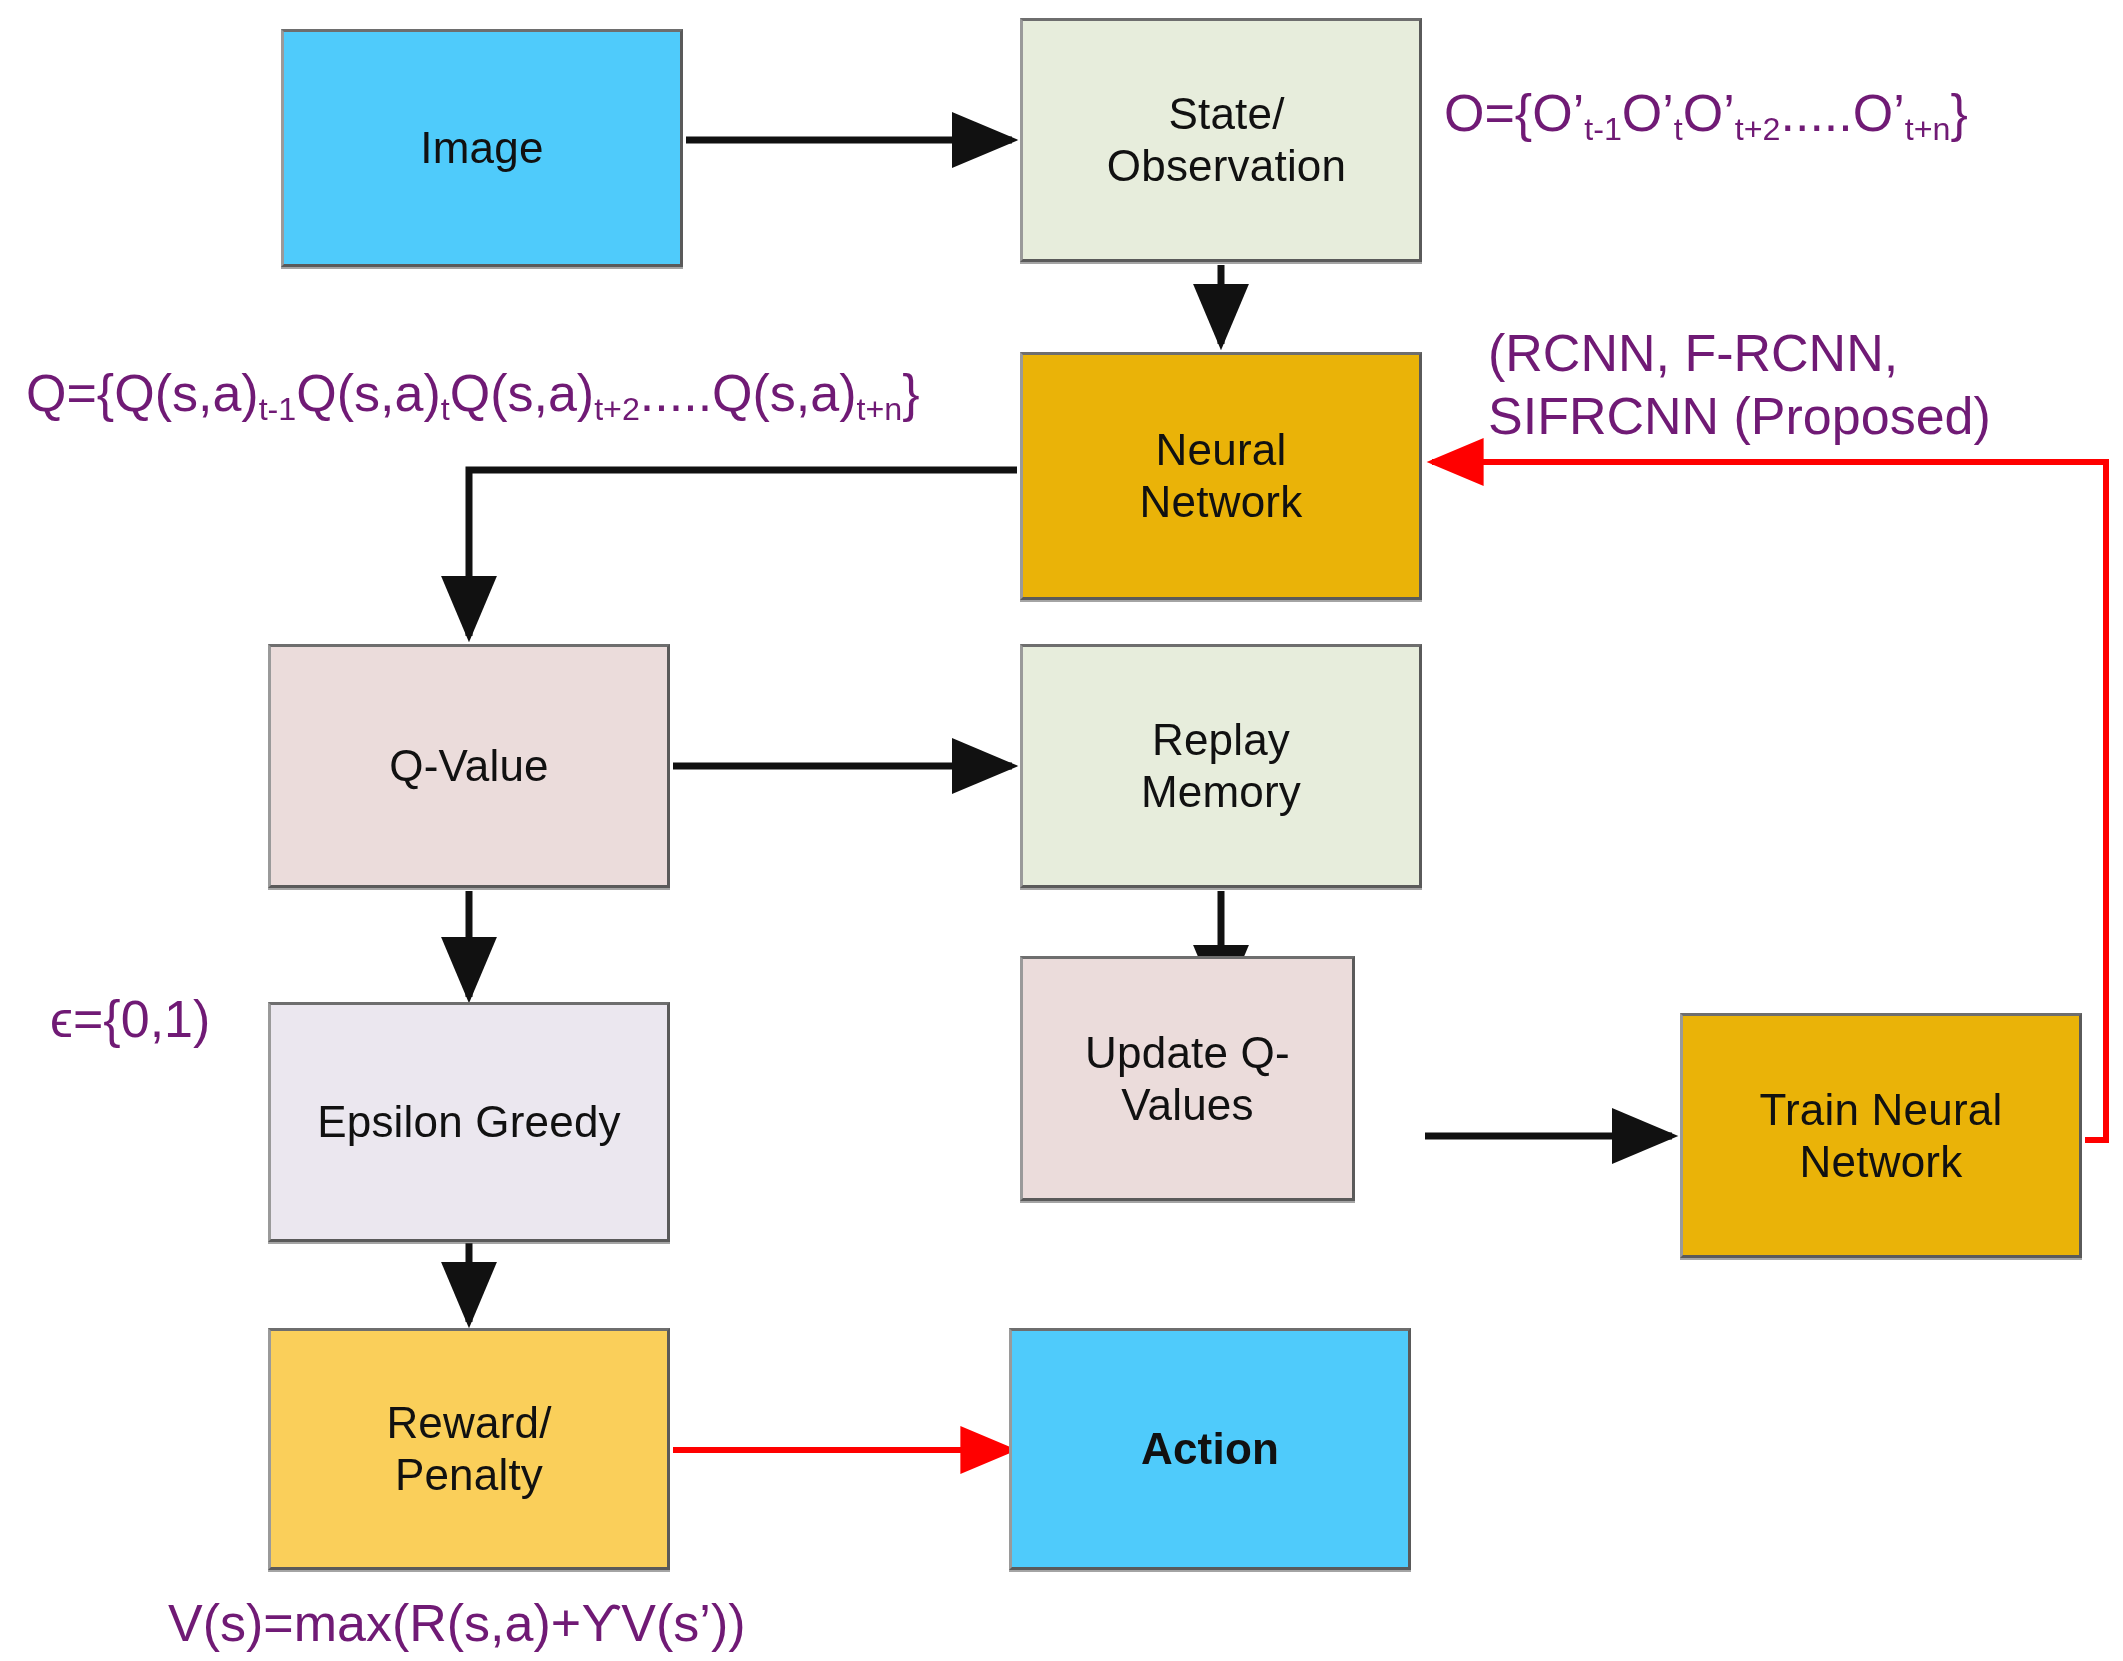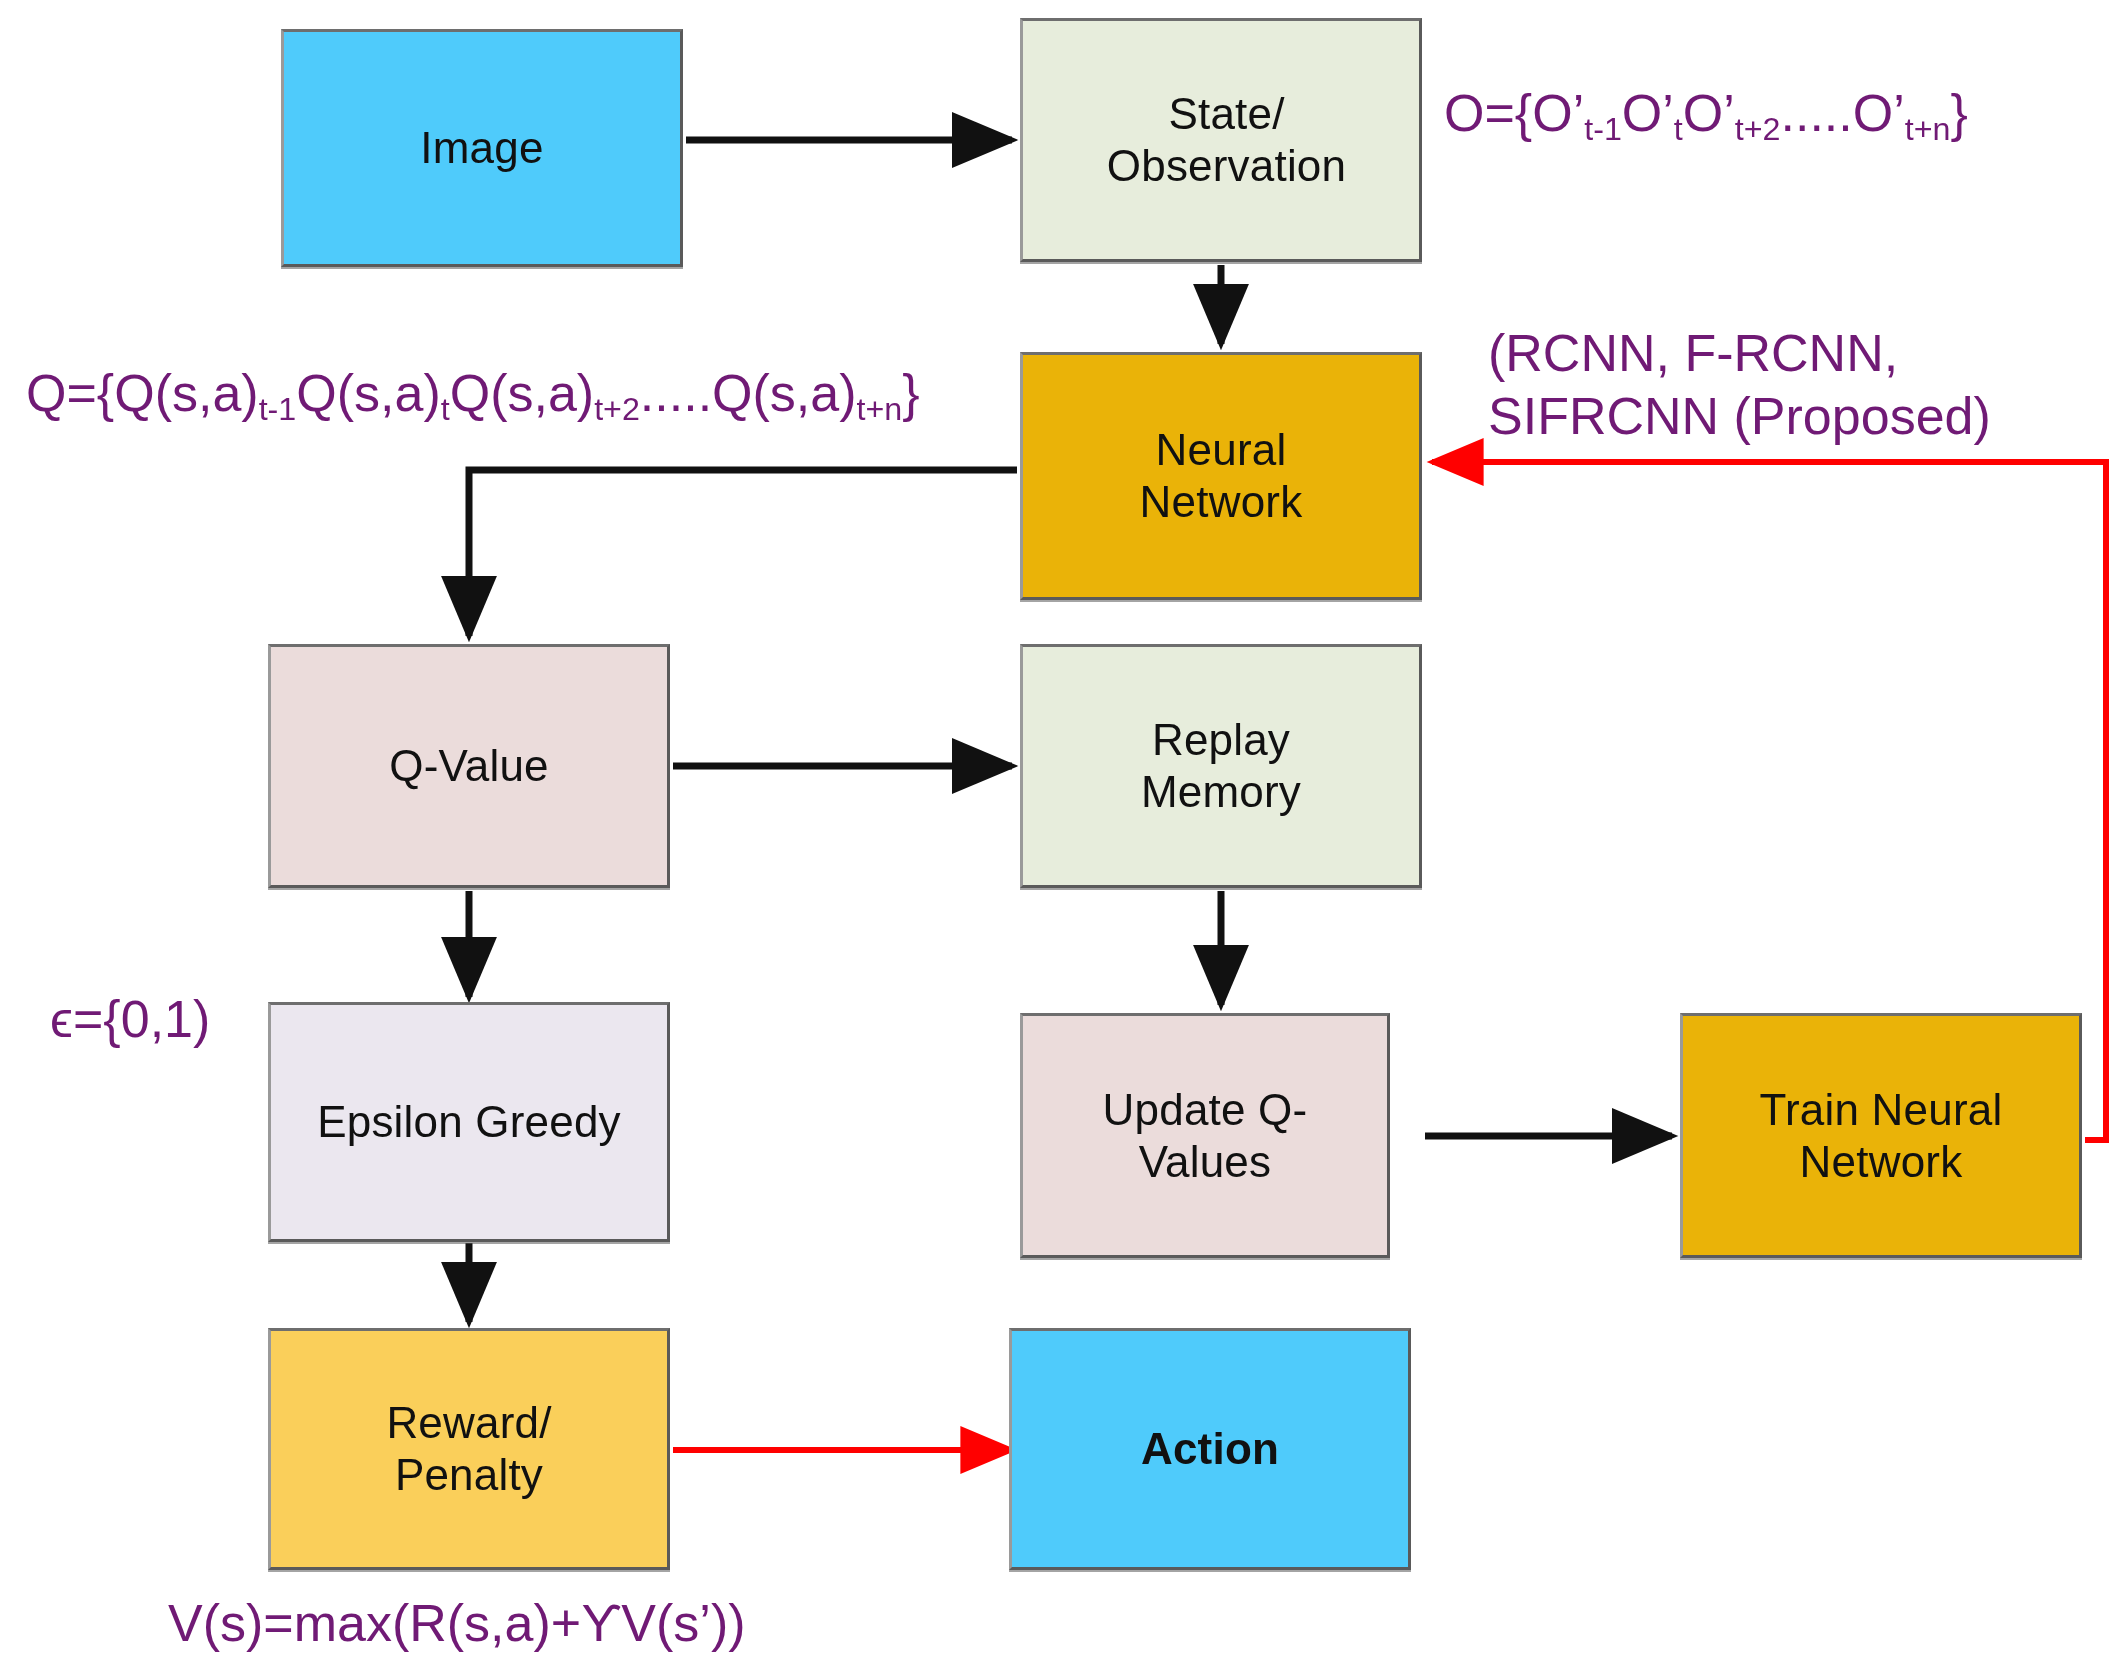--- a/index.html
+++ b/index.html
@@ -131,21 +131,21 @@
     <span>
       <span>Replay</span>
       <span>Memory</span>
     </span>
   </div>
 
   <div class="node n-lav" style="left:268px; top:1002px; width:402px; height:240px;">
     <span>Epsilon Greedy</span>
   </div>
 
-  <div class="node n-pink" style="left:1020px; top:1013px; width:370px; height:245px;">
+  <div class="node n-pink" style="left:1020px; top:956px; width:335px; height:245px;">
     <span>
       <span>Update Q-</span>
       <span>Values</span>
     </span>
   </div>
 
   <div class="node n-yellow" style="left:1680px; top:1013px; width:402px; height:245px;">
     <span>
       <span>Train Neural</span>
       <span>Network</span>

